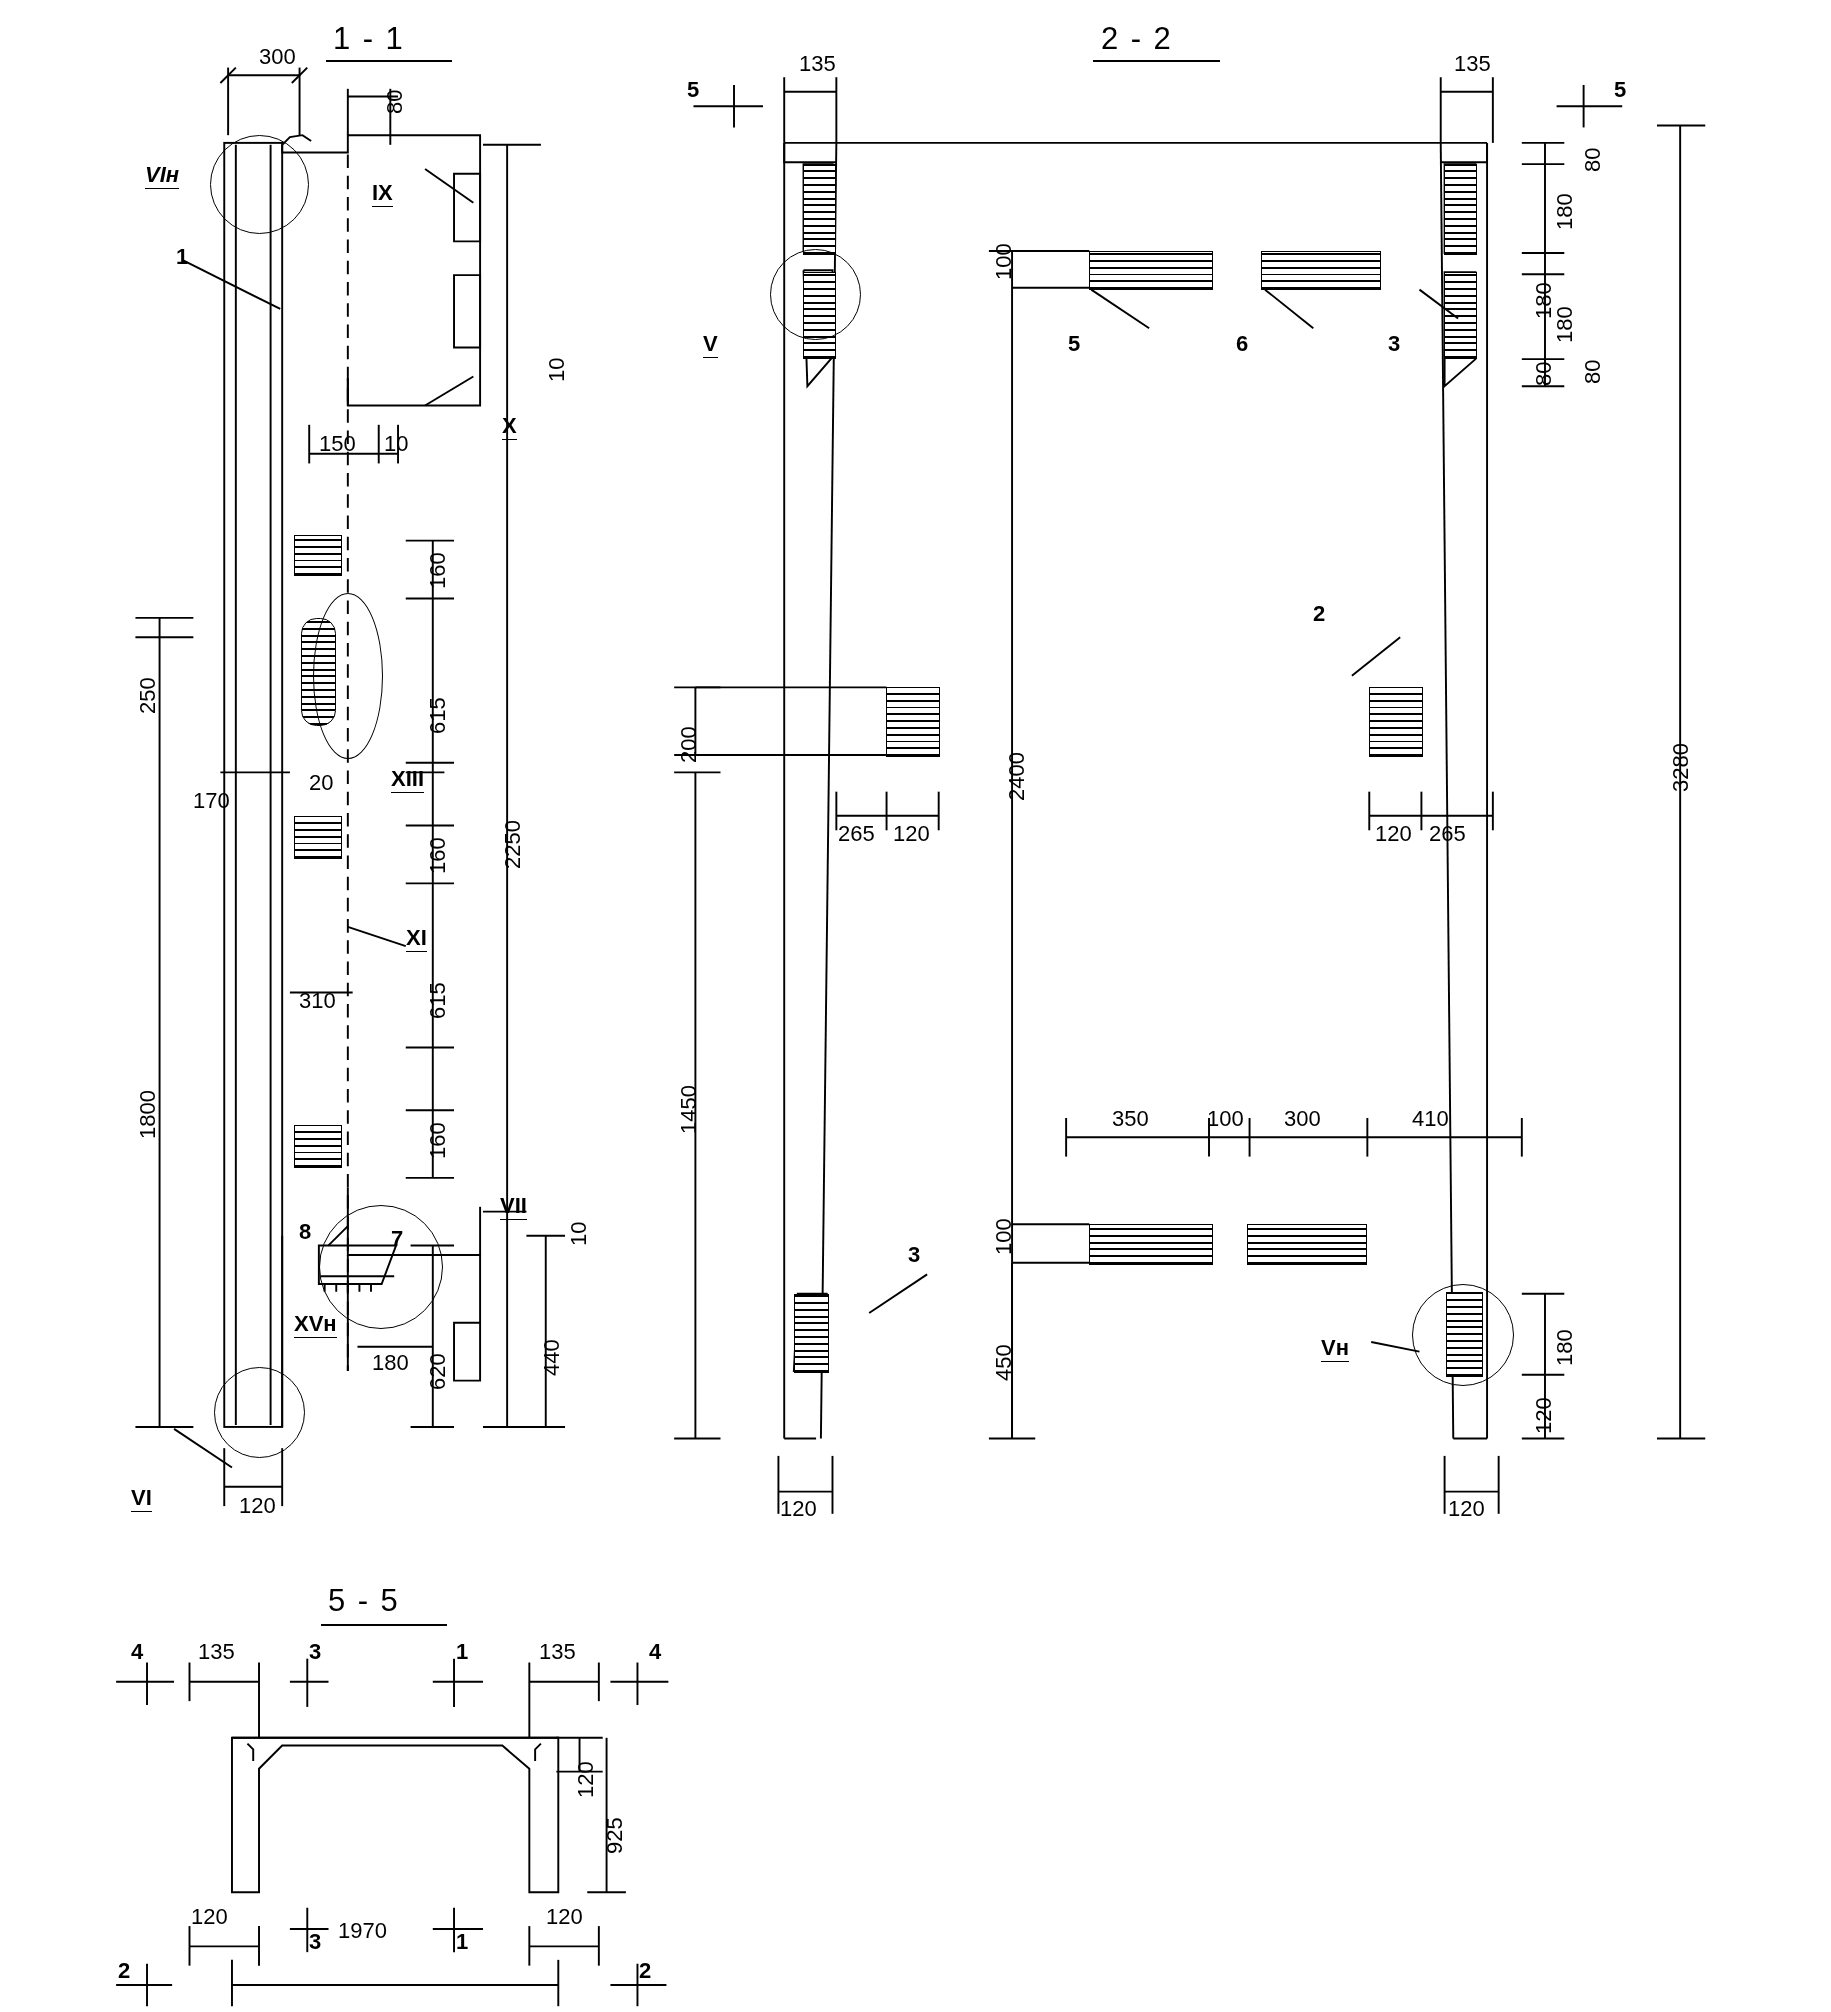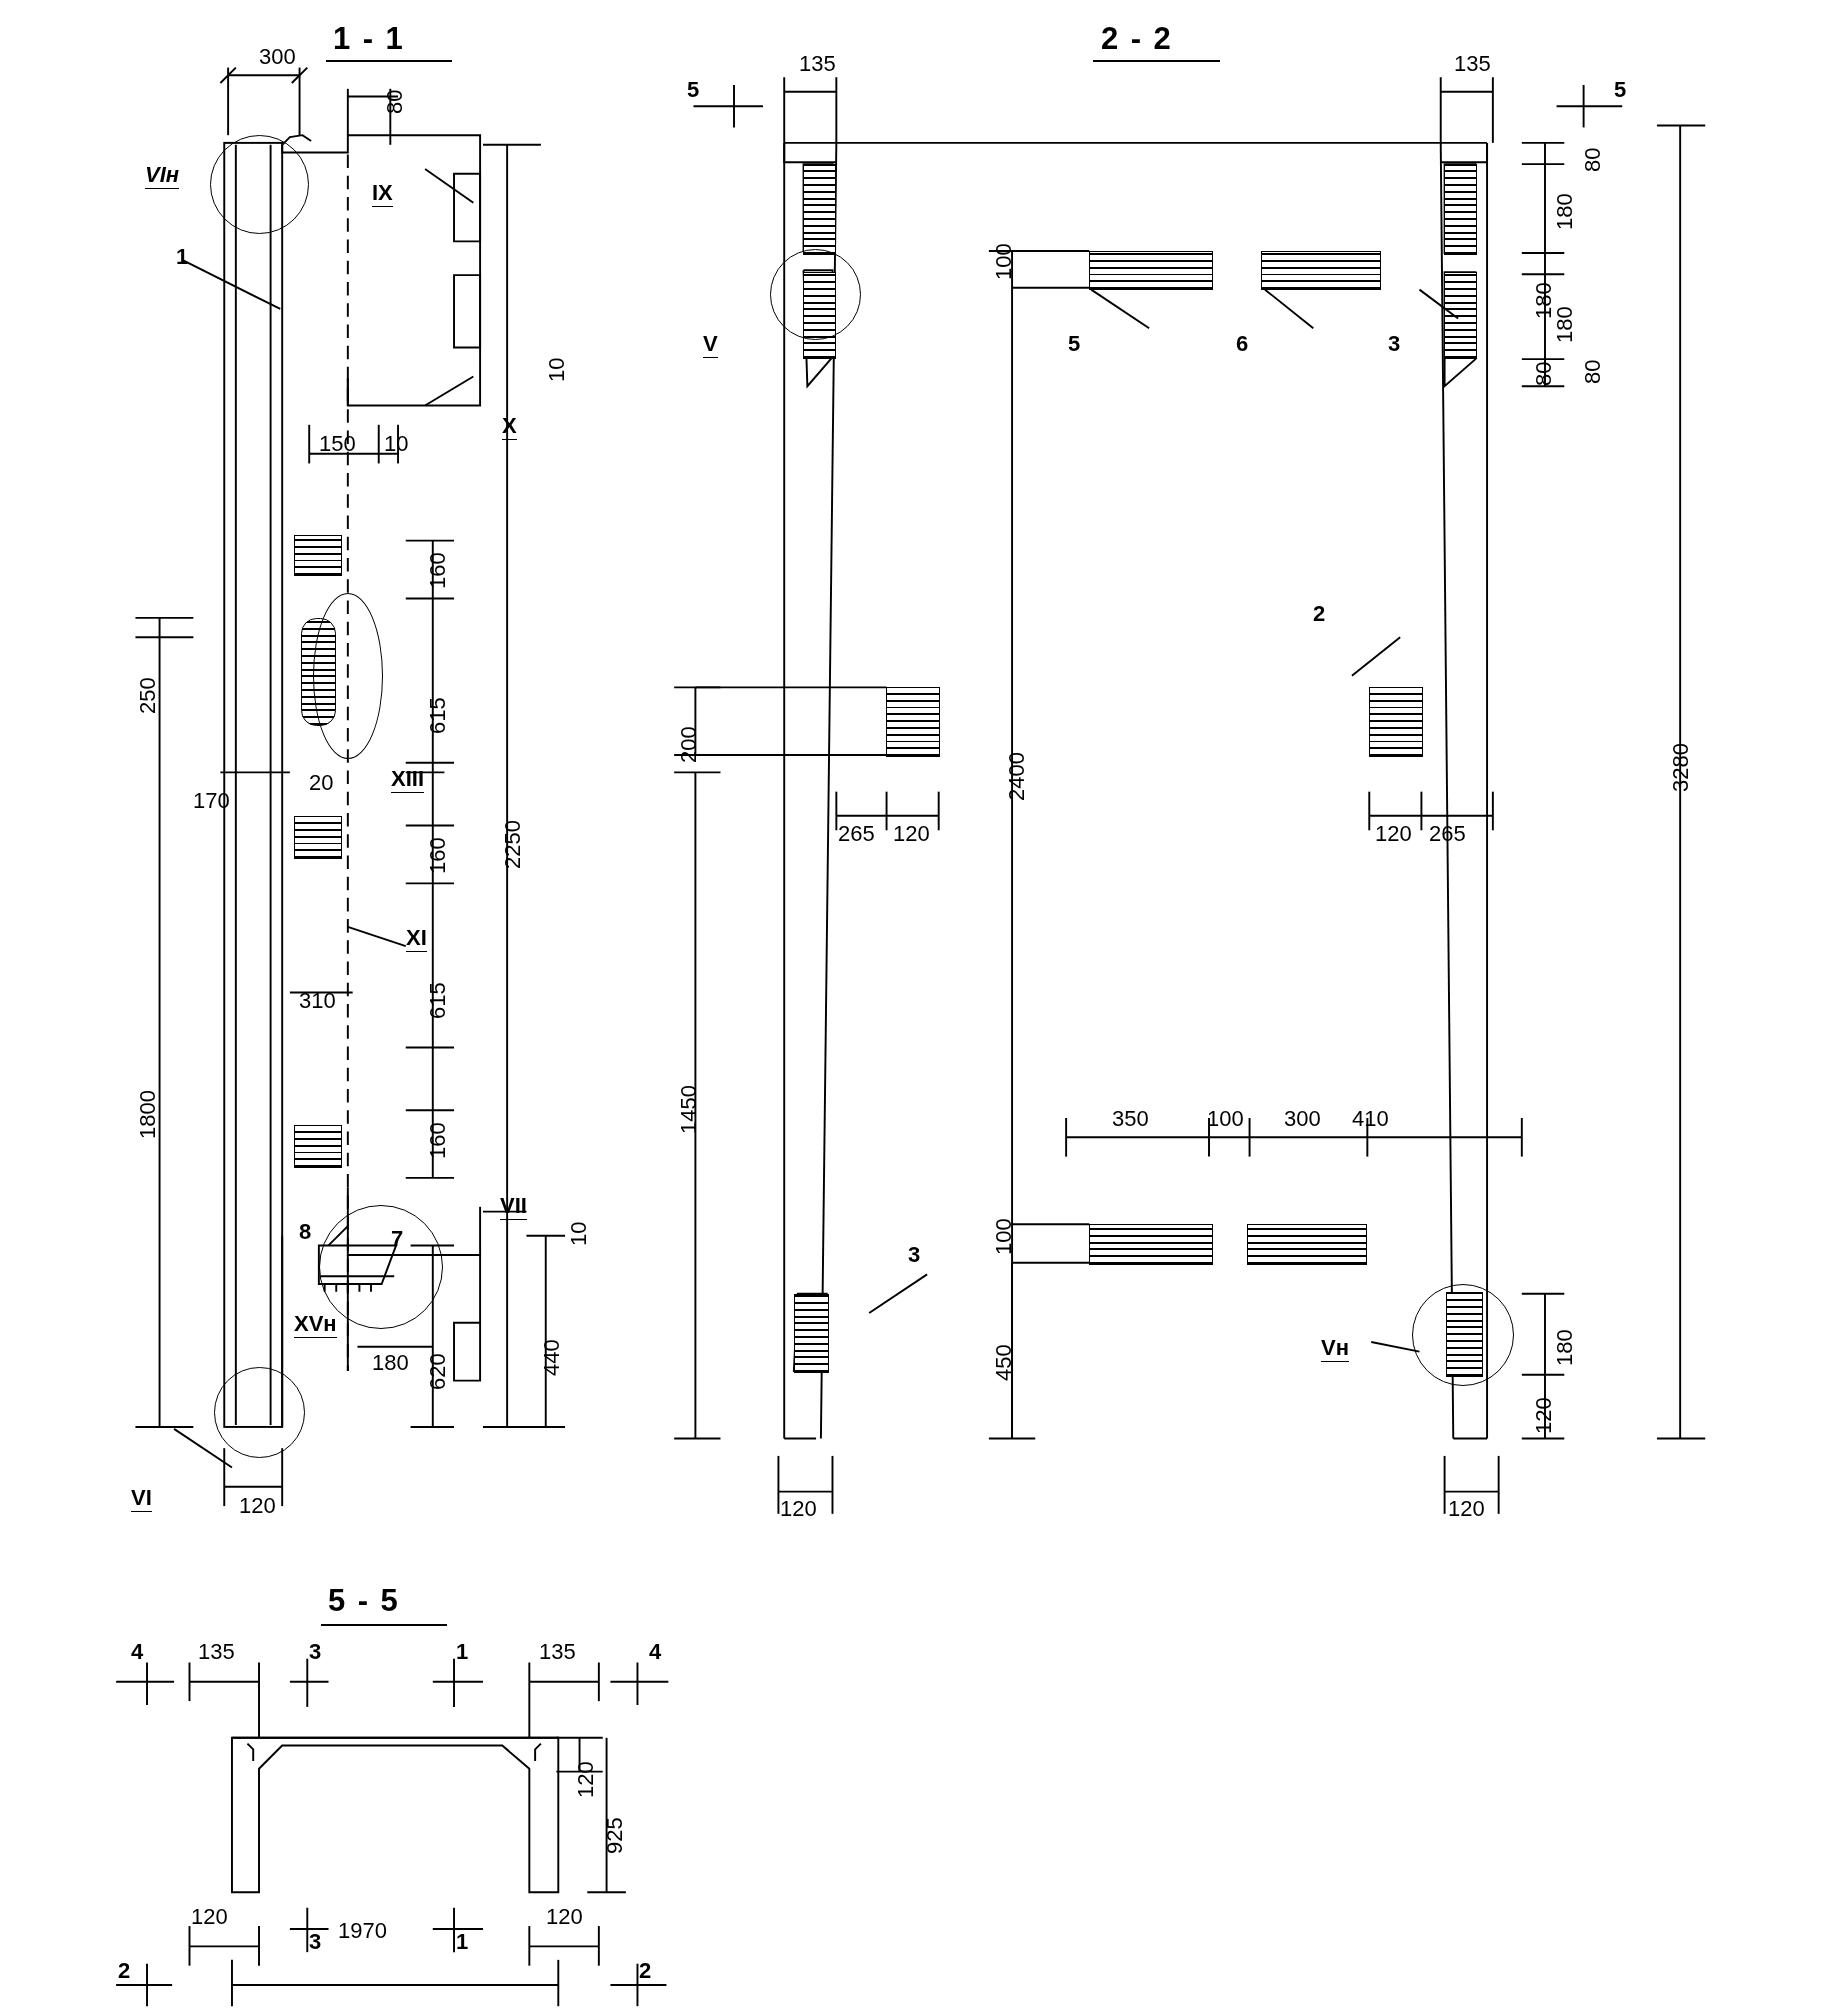--- a/index.html
+++ b/index.html
@@ -1,21 +1,21 @@
 <!DOCTYPE html>
 <html><head>
 <meta charset="utf-8">
 <style>
   html,body{margin:0;padding:0;background:#ffffff;}
   body{font-family:"Liberation Sans", sans-serif;color:#000;}
   #sheet{position:relative;width:1832px;height:2012px;overflow:hidden;background:#fff;}
   .lbl{position:absolute;font-size:22px;line-height:1;white-space:nowrap;}
   .lbl.b{font-weight:bold;}
   .vert{transform-origin:left top;}
-  .title{position:absolute;font-size:31px;font-weight:bold;letter-spacing:1.9px;}
+  .title{position:absolute;font-size:31px;font-weight:normal;letter-spacing:1.9px;}
   .ul{border-bottom:1.9px solid #000;padding-bottom:1px;}
   .ln{position:absolute;background:#000;}
   .h{height:1.9px;}
   .circ{position:absolute;border:1.9px solid #000;border-radius:50%;}
   svg{position:absolute;left:0;top:0;overflow:visible;}
   .hatchv{position:absolute;border:1.9px solid #000;background:
     repeating-linear-gradient(0deg,#000 0 1.9px,#fff 1.9px 6.8px);}
 </style>
 </head>
 <body>
@@ -321,21 +321,21 @@
   <div class="lbl" style="left:893px;top:823px;">120</div>
   <div class="lbl" style="left:1375px;top:823px;">120</div>
   <div class="lbl" style="left:1429px;top:823px;">265</div>
   <div class="lbl vert" style="left:1006px;top:801px;transform:rotate(-90deg);">2400</div>
   <div class="lbl vert" style="left:678px;top:1134px;transform:rotate(-90deg);">1450</div>
   <div class="lbl vert" style="left:993px;top:1255px;transform:rotate(-90deg);">100</div>
   <div class="lbl vert" style="left:993px;top:1381px;transform:rotate(-90deg);">450</div>
   <div class="lbl" style="left:1112px;top:1108px;">350</div>
   <div class="lbl" style="left:1207px;top:1108px;">100</div>
   <div class="lbl" style="left:1284px;top:1108px;">300</div>
-  <div class="lbl" style="left:1352px;top:1108px;text-align:center;">410</div>
+  <div class="lbl" style="left:1412px;top:1108px;text-align:center;">410</div>
   <div class="lbl vert" style="left:1670px;top:792px;transform:rotate(-90deg);">3280</div>
   <div class="lbl" style="left:780px;top:1498px;">120</div>
   <div class="lbl vert" style="left:1554px;top:1366px;transform:rotate(-90deg);">180</div>
   <div class="lbl vert" style="left:1533px;top:1434px;transform:rotate(-90deg);">120</div>
   <div class="lbl" style="left:1448px;top:1498px;">120</div>
 
   <div class="lbl b" style="left:1068px;top:333px;">5</div>
   <div class="lbl b" style="left:1236px;top:333px;">6</div>
   <div class="lbl b" style="left:1388px;top:333px;">3</div>
   <div class="lbl b" style="left:1313px;top:603px;">2</div>

